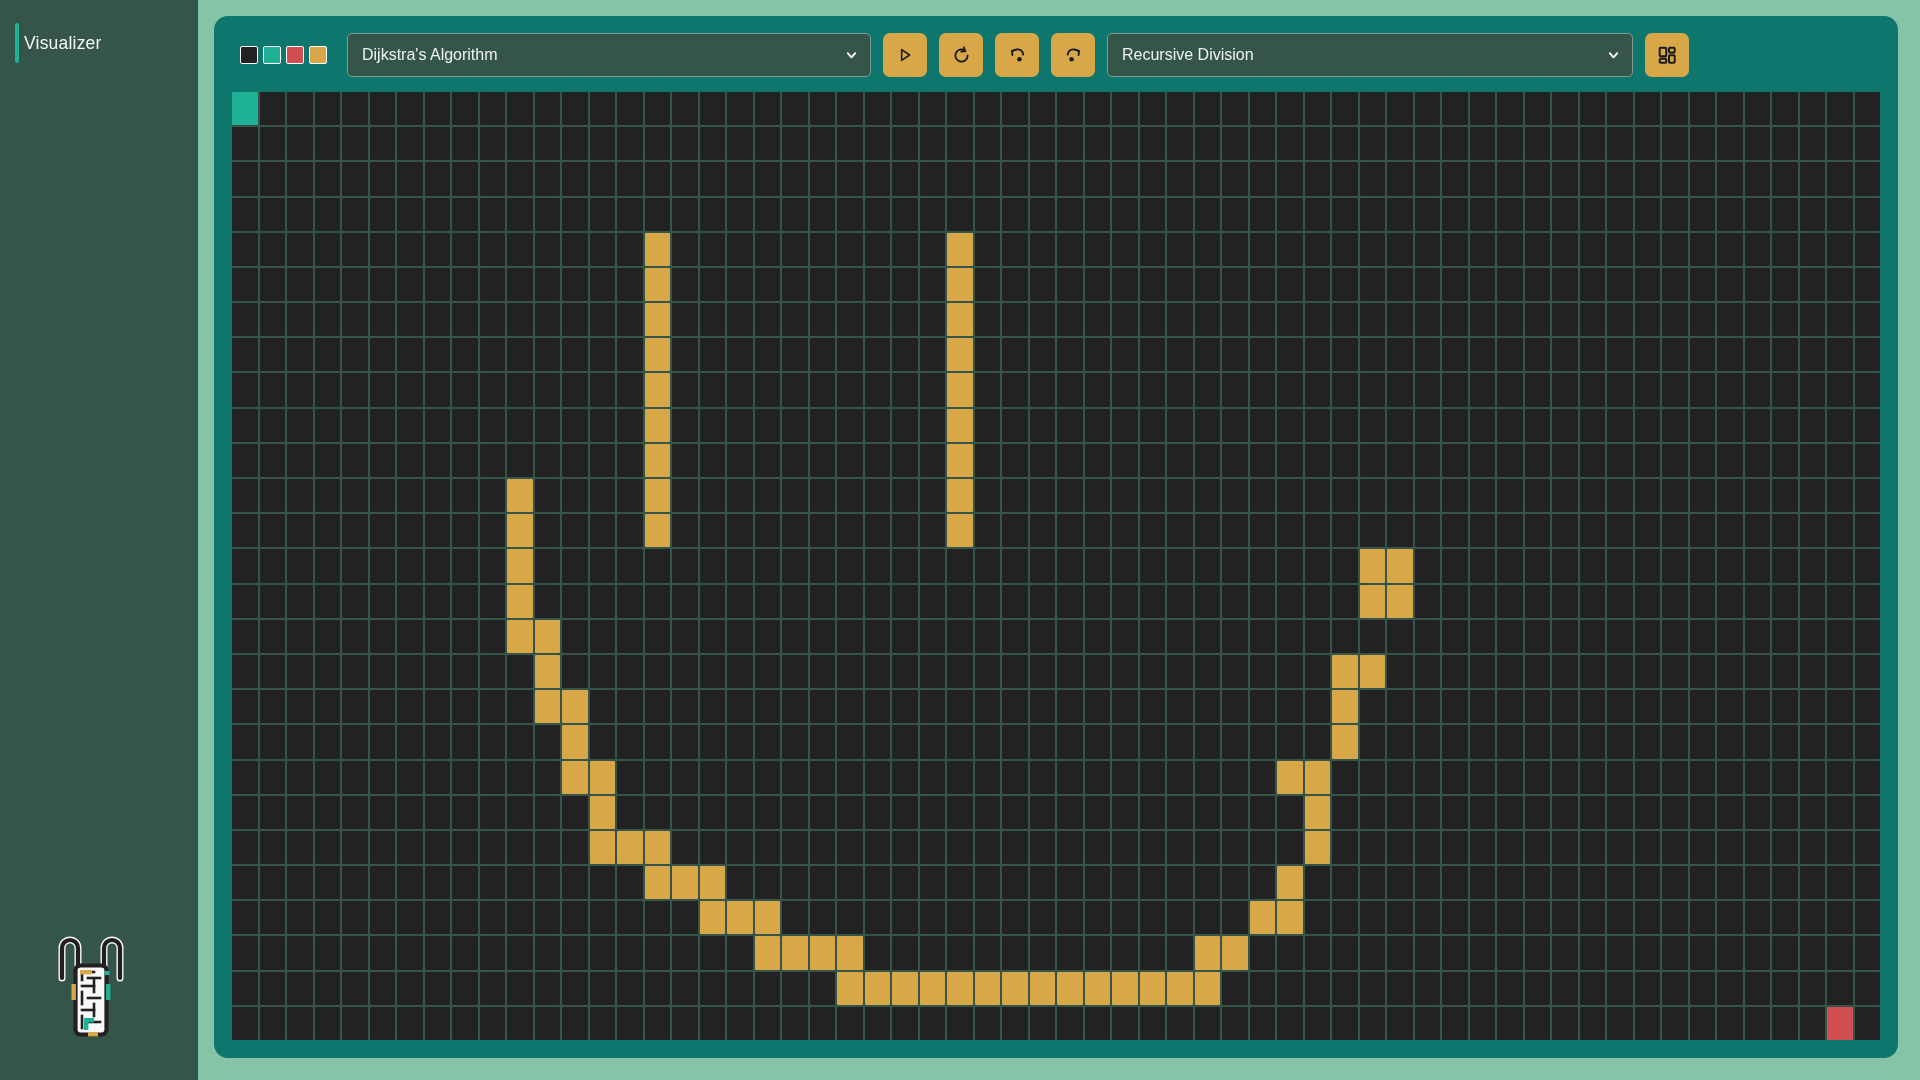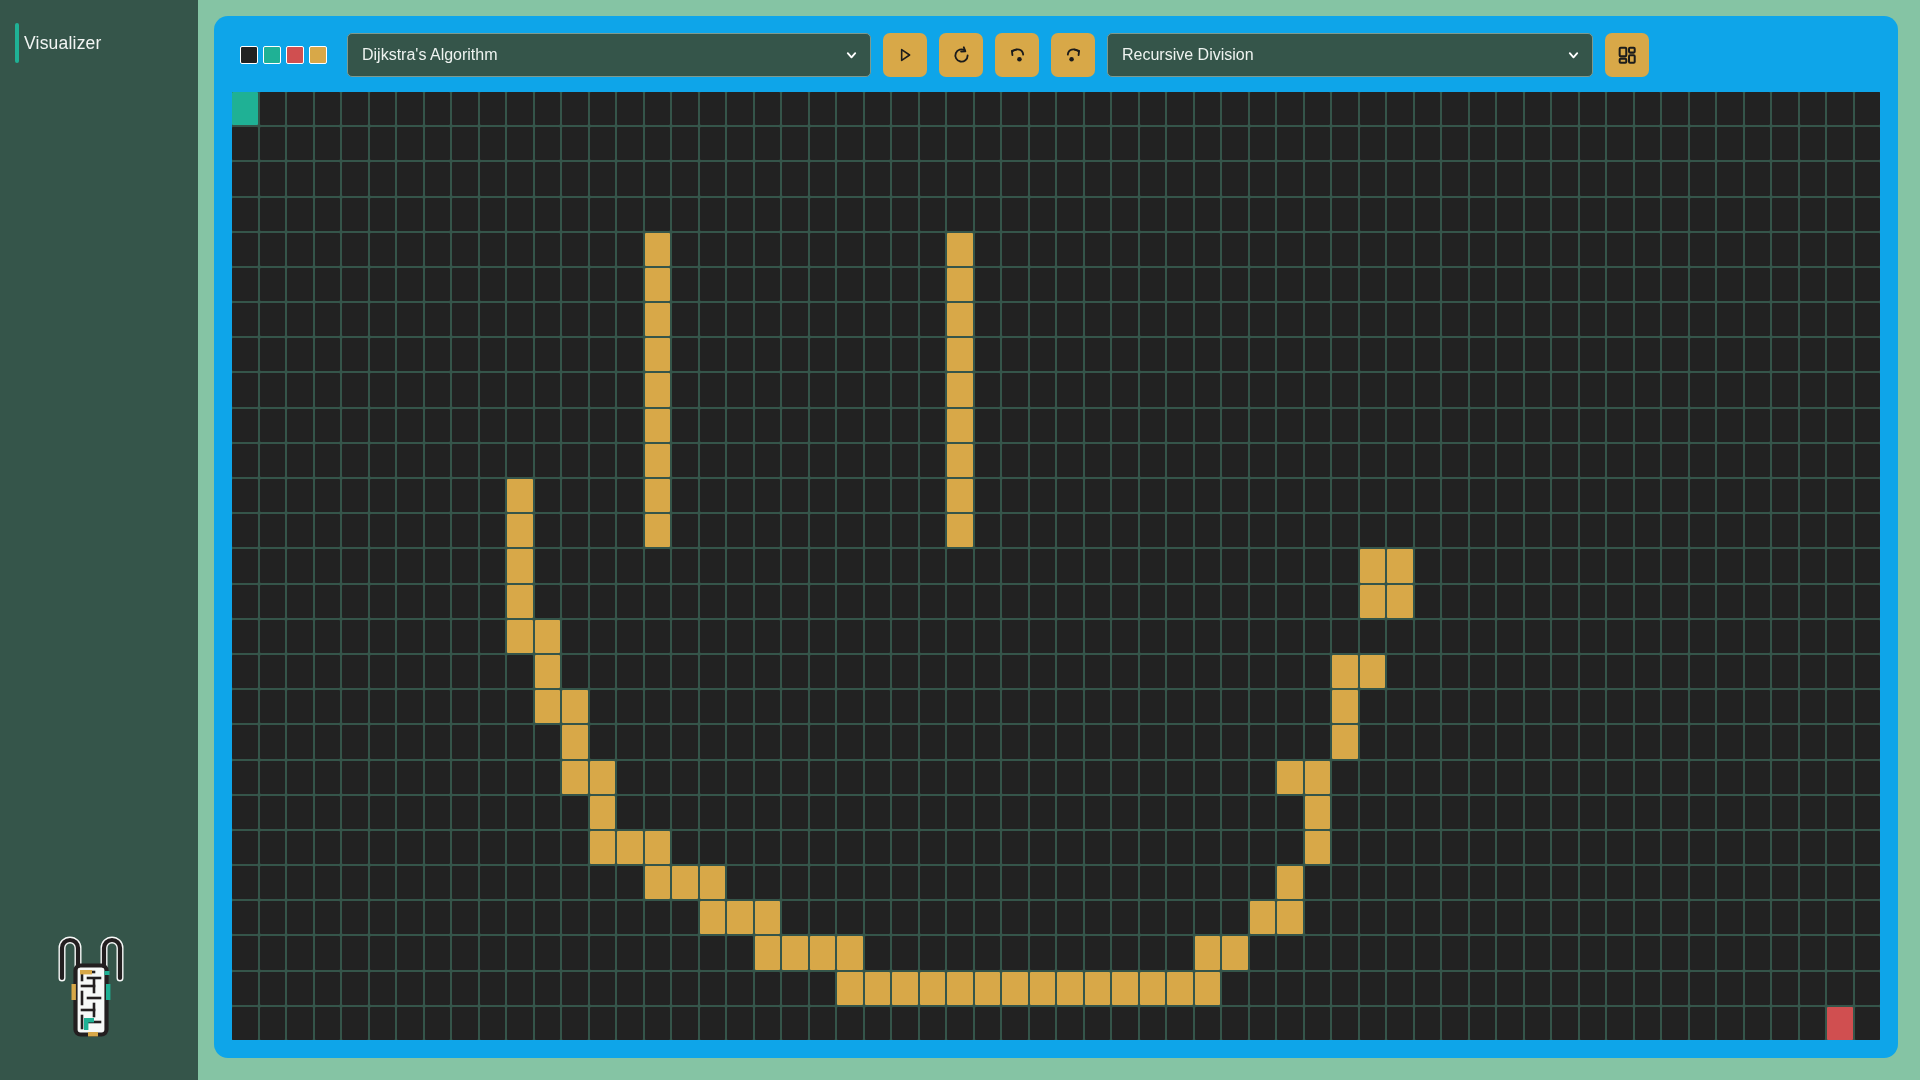--- a/index.html
+++ b/index.html
@@ -73,21 +73,21 @@
   .main {
     flex: 1;
     height: 1080px;
     background: #85c4a4;
     padding: 16px 22px 22px 16px;
     display: flex;
   }
 
   .panel {
     flex: 1;
-    background: #0ea5e9;
+    background: #0f766e;
     border-radius: 14px;
     padding: 16px 18px 18px 18px;
     display: flex;
     flex-direction: column;
   }
 
   
   .toolbar {
     display: flex;
     align-items: center;
@@ -131,21 +131,21 @@
   .select .chev {
     position: absolute;
     right: 12px;
     top: 50%;
     transform: translateY(-50%);
     width: 13px;
     height: 13px;
   }
 
   .select-algo { width: 524px; }
-  .select-maze { width: 486px; }
+  .select-maze { width: 526px; }
 
   .btn {
     width: 44px;
     height: 44px;
     background: #d8a848;
     border: none;
     border-radius: 7px;
     display: flex;
     align-items: center;
     justify-content: center;

